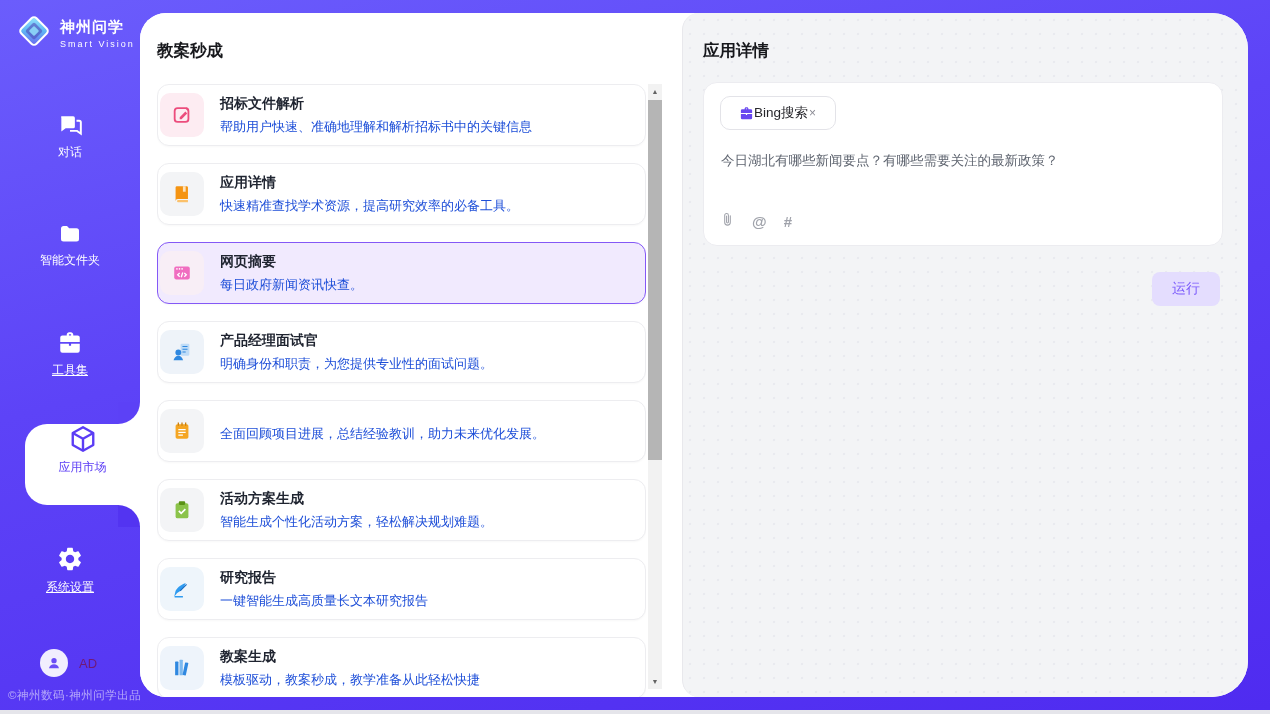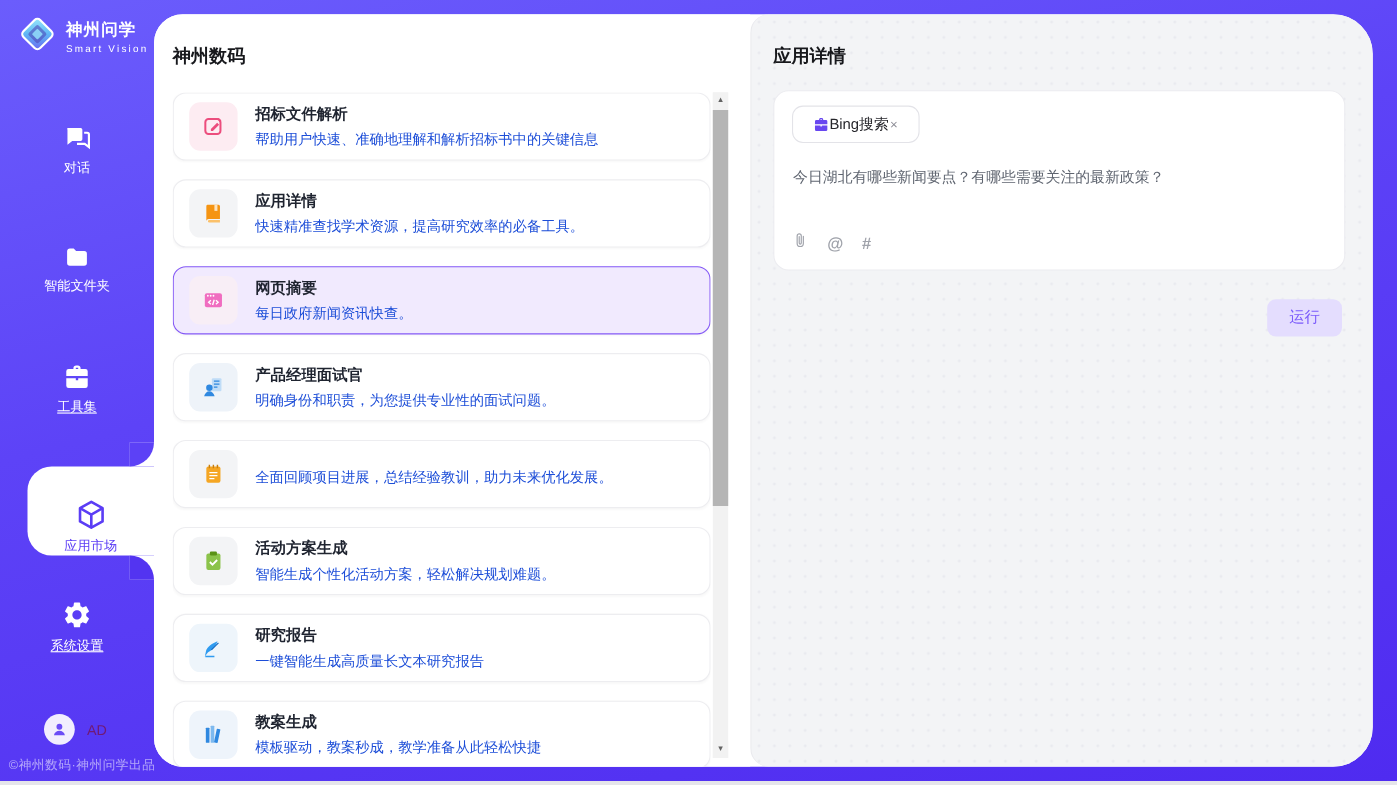--- a/index.html
+++ b/index.html
@@ -21,21 +21,21 @@
   .brand-text .en { color:#fff; font-size:9px; letter-spacing:2px; margin-top:2px; }
   .nav-item { position:absolute; left:0; width:140px; text-align:center; color:#fff; cursor:pointer; }
   .nav-item svg { display:block; margin:0 auto 6px auto; }
   .nav-label { font-size:12px; color:#fff; }
   .nav-label.underlined { text-decoration:underline; }
   .ni-chat { top:112px; } .ni-folder { top:222px; } .ni-tools { top:330px; } .ni-settings { top:545px; }
   
   .nav-bubble {
     position:absolute; left:25px; top:424px; width:115px; height:81px;
     background:#fff; border-radius:22px 0 0 22px; z-index:2;
-    display:flex; flex-direction:column; align-items:center; justify-content:flex-end; cursor:pointer;
+    display:flex; flex-direction:column; align-items:center; justify-content:flex-start; cursor:pointer;
   }
   .nav-bubble::before, .nav-bubble::after {
     content:""; position:absolute; right:0; width:22px; height:22px; background:#fff;
   }
   .nav-bubble::before { top:-22px; }
   .nav-bubble::after { bottom:-22px; }
   .bubble-notch-top, .bubble-notch-bottom {
     position:absolute; right:0; width:22px; height:22px; z-index:1;
   }
   .bubble-notch-top { top:-22px; background:#5c41f6; border-bottom-right-radius:22px; }
@@ -49,21 +49,21 @@
   .content {
     position:absolute; left:140px; top:13px; right:22px; bottom:17px;
     border-radius:26px 36px 36px 26px; overflow:hidden; background:#fff;
     display:flex; z-index:2;
   }
   .list-panel { width:542px; background:#fff; position:relative; flex:none; }
   .panel-title { position:absolute; top:27px; left:17px; font-size:16.5px; font-weight:bold; color:#17181c; }
   .list-viewport { position:absolute; top:71px; left:17px; width:489px; bottom:0; overflow:hidden; }
   .app-card {
     height:62px; margin-bottom:17px; border:1px solid #ededf0; border-radius:12px;
-    background:#fff; display:flex; align-items:center; padding:0 14px; gap:16px;
+    background:#fff; display:flex; align-items:center; padding:0 2px; gap:16px;
     box-shadow:0 1px 2px rgba(20,20,40,.03); cursor:pointer;
   }
   .app-card.selected { background:#f1eafe; border-color:#8458f6; }
   .app-ic { width:44px; height:44px; border-radius:10px; flex:none; display:flex; align-items:center; justify-content:center; }
   .app-tx { min-width:0; }
   .app-name { font-size:14px; font-weight:bold; color:#1f2430; }
   .app-desc { font-size:13px; color:#1d4ed8; margin-top:5px; white-space:nowrap; }
   
   .scrollbar { position:absolute; top:71px; left:508px; width:14px; bottom:8px; background:#f2f2f2; }
   .sb-btn { position:absolute; left:0; width:14px; height:15px; background:#f2f2f2; color:#636363; font-size:7px; text-align:center; line-height:15px; cursor:pointer; }
@@ -173,21 +173,21 @@
     </span>
     <span class="user-name">AD</span>
   </div>
 
   <div class="side-footer">©神州数码·神州问学出品</div>
 </div>
 
 <div class="content">
 
   <div class="list-panel">
-    <div class="panel-title">神州数码</div>
+    <div class="panel-title">教案秒成</div>
 
     <div class="list-viewport">
 
       <div class="app-card">
         <span class="app-ic" style="background:#fdecf2">
           <svg width="22" height="22" viewBox="0 0 24 24">
             <rect x="4" y="4.5" width="15" height="15" rx="3.2" fill="none" stroke="#ec4d7d" stroke-width="2"></rect>
             <path d="M9.5 14.5l6.2-6.2 2 2-6.2 6.2h-2v-2z" fill="#ec4d7d"></path>
             <path d="M16.5 4.2l2.6 2.6" stroke="#ec4d7d" stroke-width="2"></path>
           </svg>

